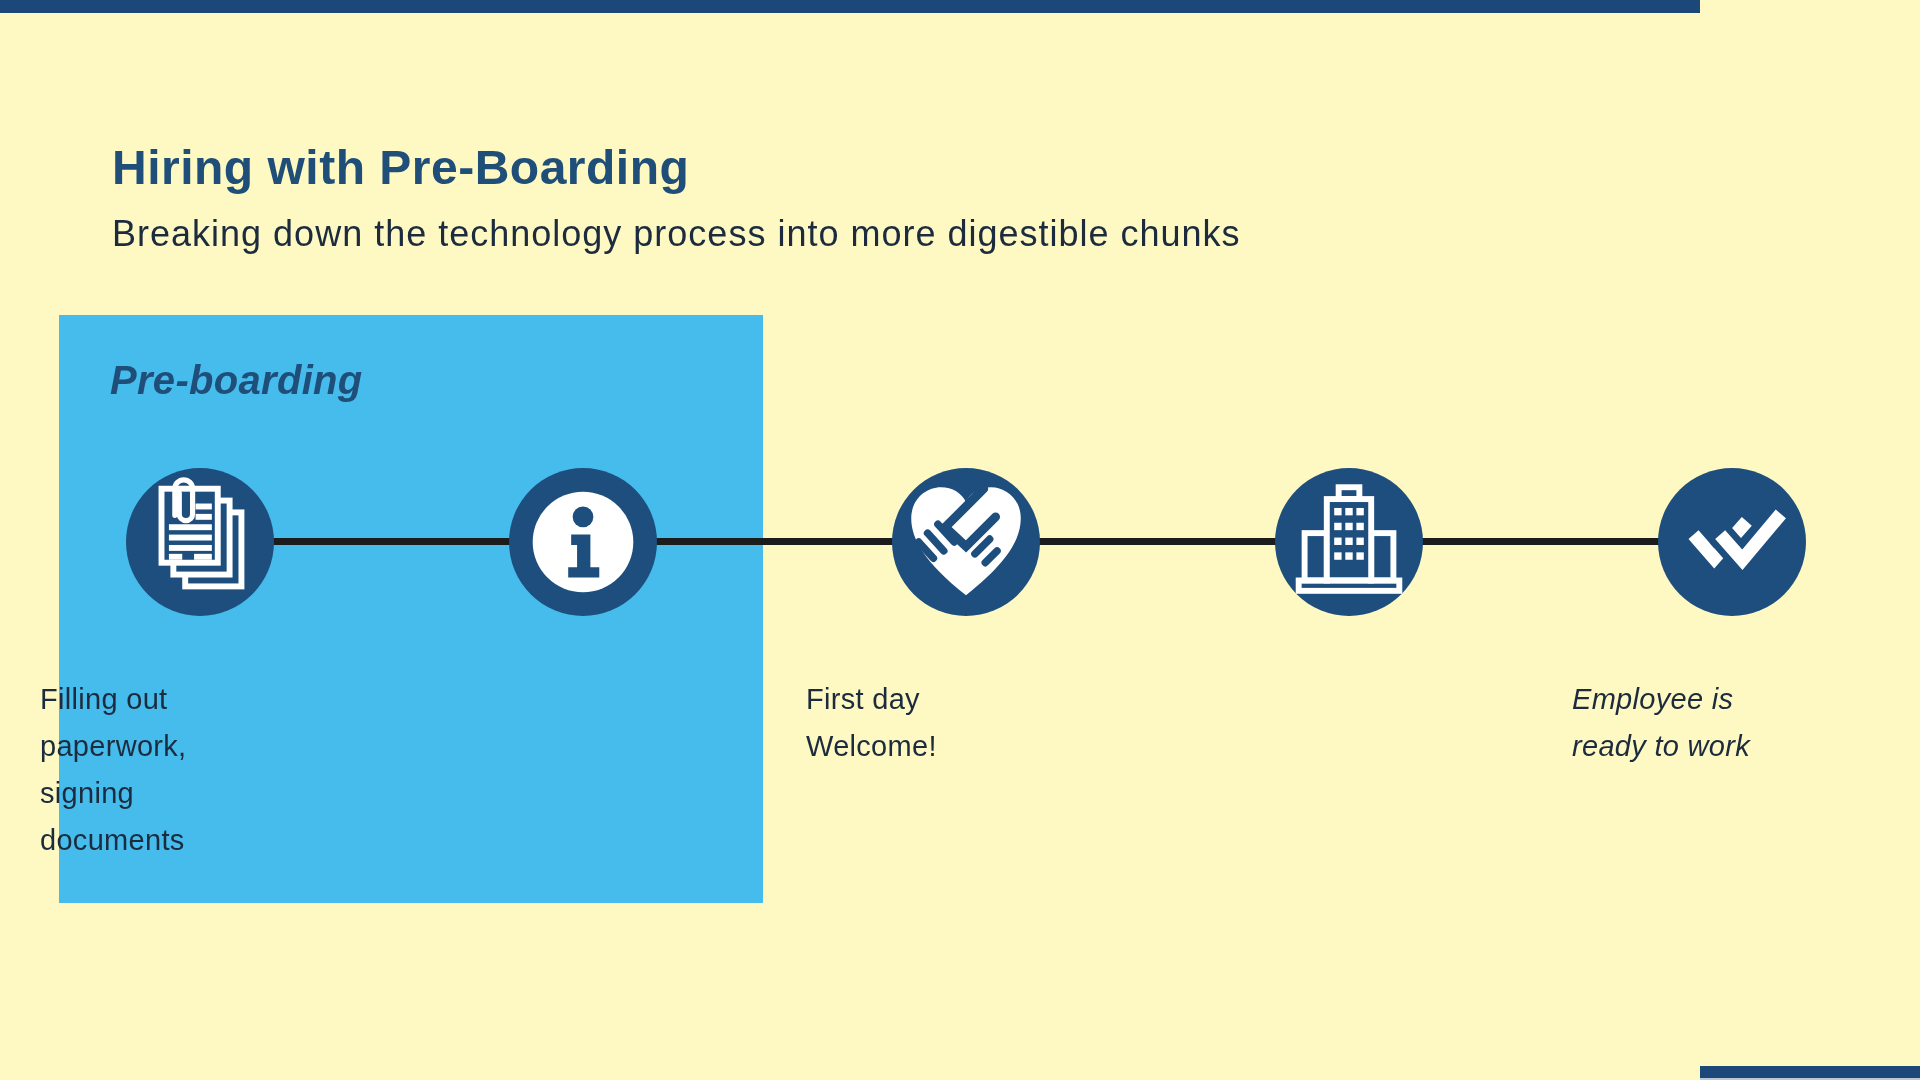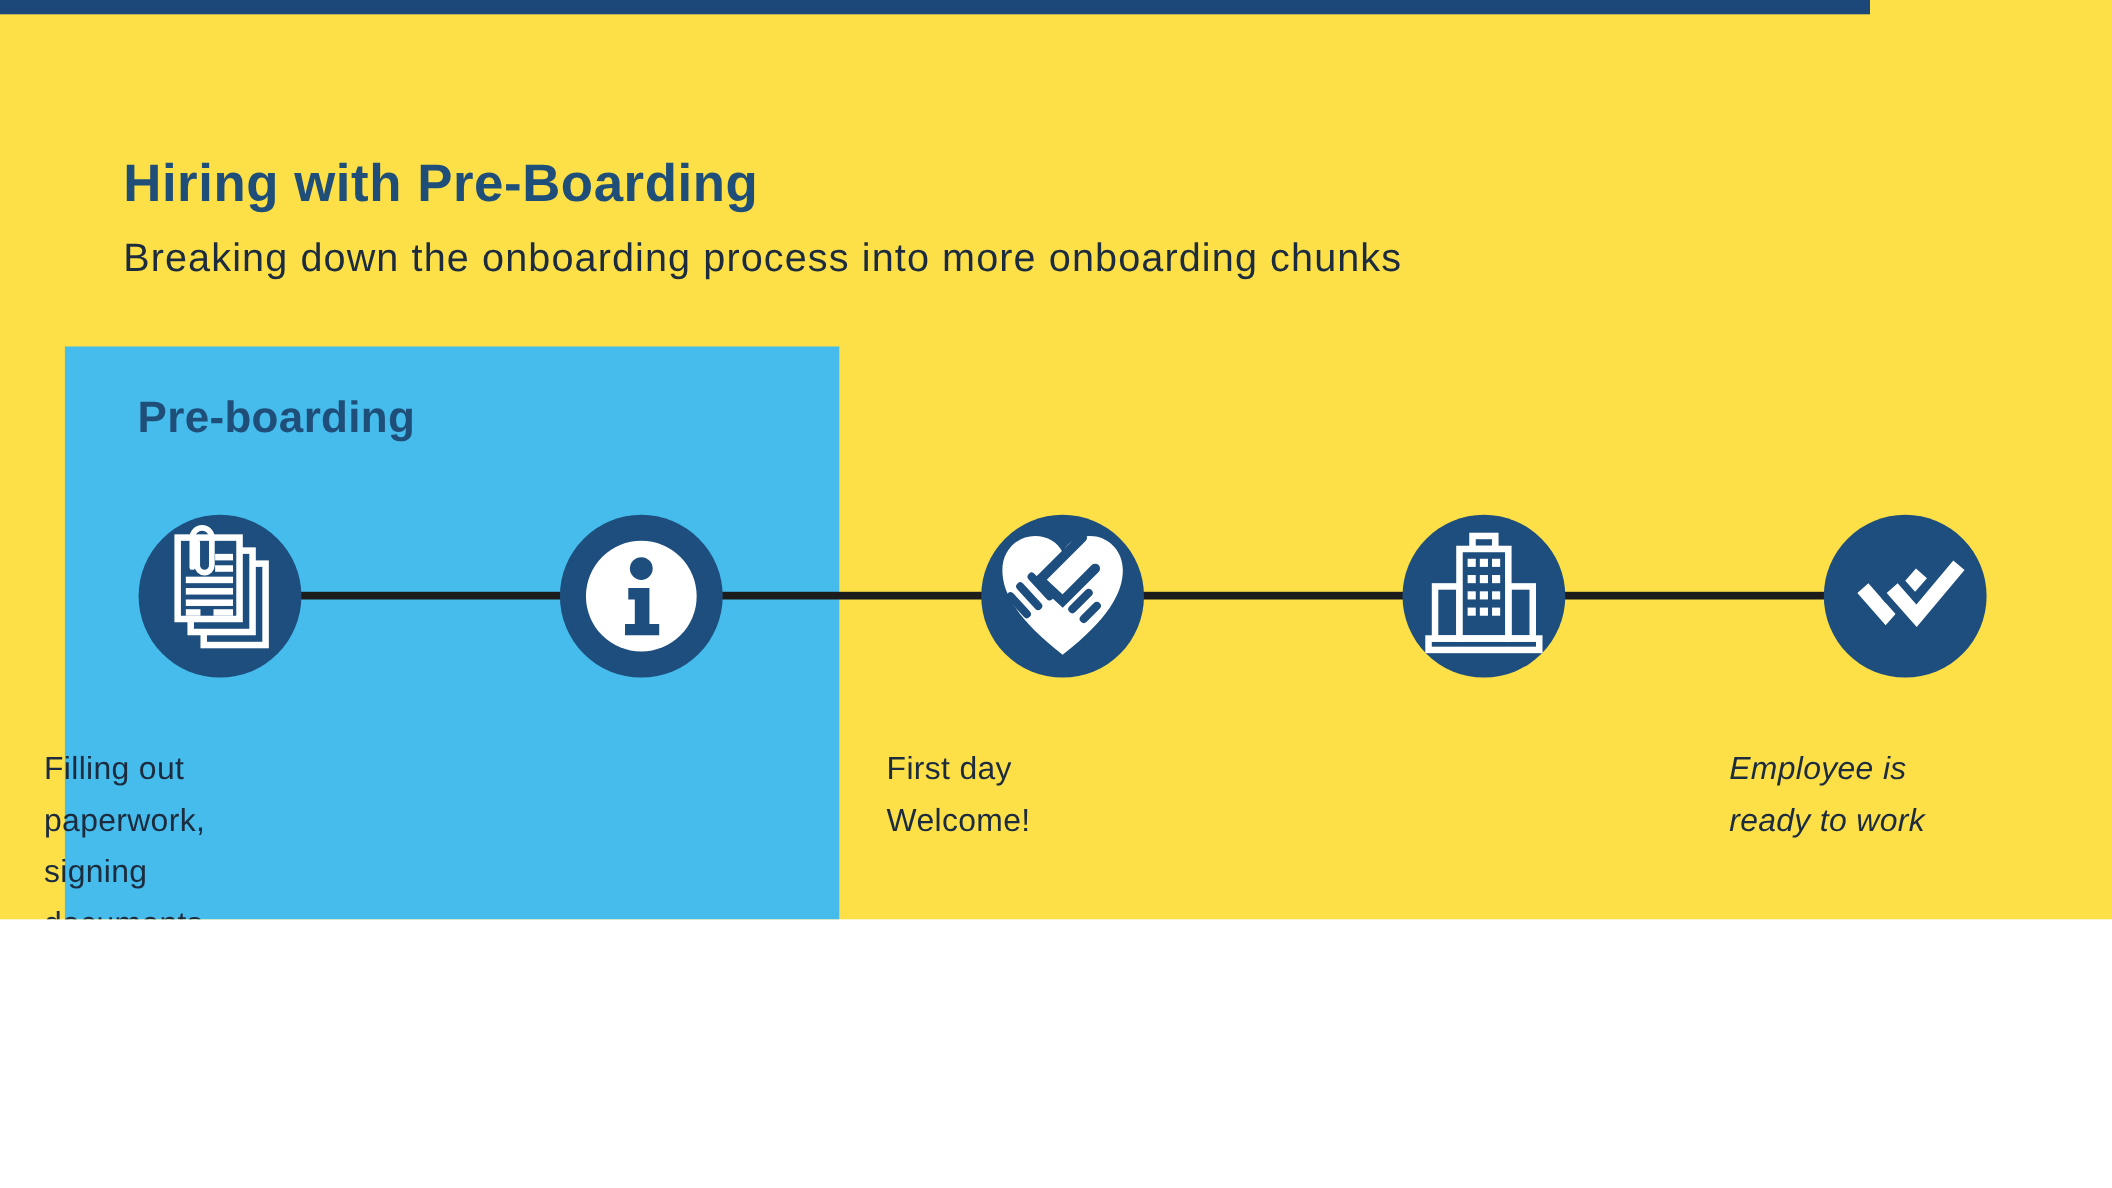--- a/index.html
+++ b/index.html
@@ -1,33 +1,33 @@
 <!DOCTYPE html>
 <html><head>
 <meta charset="utf-8">
 <style>
   html,body{margin:0;padding:0;background:#ffffff;}
   #canvas{
-    position:relative;width:1920px;height:836px;overflow:hidden;background:#fde047;
+    position:relative;width:1920px;height:1080px;overflow:hidden;background:#fef9c3;
     font-family:"Liberation Sans","DejaVu Sans",sans-serif;
   }
   .top-bar{position:absolute;left:0;top:0;width:1700px;height:13px;background:#1c4879;}
   .bottom-bar{position:absolute;left:1700px;top:1066px;width:220px;height:12px;background:#1c4879;}
   .bottom-bar-shadow{position:absolute;left:1700px;top:1078px;width:220px;height:2px;background:#b9c7d6;}
   .title{
     position:absolute;left:112px;top:142px;
     font-size:48px;font-weight:bold;color:#1f4e79;letter-spacing:0.5px;line-height:1.1;
   }
   .subtitle{
     position:absolute;left:112px;top:212px;
     font-size:36px;color:#1c2b3d;letter-spacing:1px;line-height:1.2;
   }
   .preboard-box{position:absolute;left:59px;top:315px;width:704px;height:588px;background:#45bcec;}
   .section-label{position:absolute;top:358px;font-size:40px;font-weight:bold;color:#1f4e79;letter-spacing:0.3px;}
-  .section-label.pre{left:125px;}
+  .section-label.pre{left:110px;font-style:italic;}
   .section-label.on{left:838px;}
   .connector{position:absolute;left:200px;top:538px;width:1532px;height:7px;background:#1c1c1c;}
   .step-circle{
     position:absolute;top:468px;width:148px;height:148px;border-radius:50%;
     background:#1d4e7d;display:flex;align-items:center;justify-content:center;
   }
   .step-circle svg{width:148px;height:148px;display:block;}
   .caption{
     position:absolute;top:676px;width:320px;
     font-size:29px;line-height:47px;color:#1c2b3d;letter-spacing:0.3px;
@@ -37,21 +37,21 @@
   .t1{left:40px;}  .t2{left:423px;} .t3{left:806px;} .t4{left:1189px;} .t5{left:1572px;font-style:italic;}
 </style>
 </head>
 <body>
 
 <div id="canvas">
 
   <div class="top-bar"></div>
 
   <div class="title">Hiring with Pre-Boarding</div>
-  <div class="subtitle">Breaking down the onboarding process into more onboarding chunks</div>
+  <div class="subtitle">Breaking down the technology process into more digestible chunks</div>
 
   <div class="preboard-box"></div>
 
   <div class="section-label pre">Pre-boarding</div>
 
   <div class="connector"></div>
 
   <div class="step-circle c1">
     <span>
       <svg viewBox="0 0 100 100">

